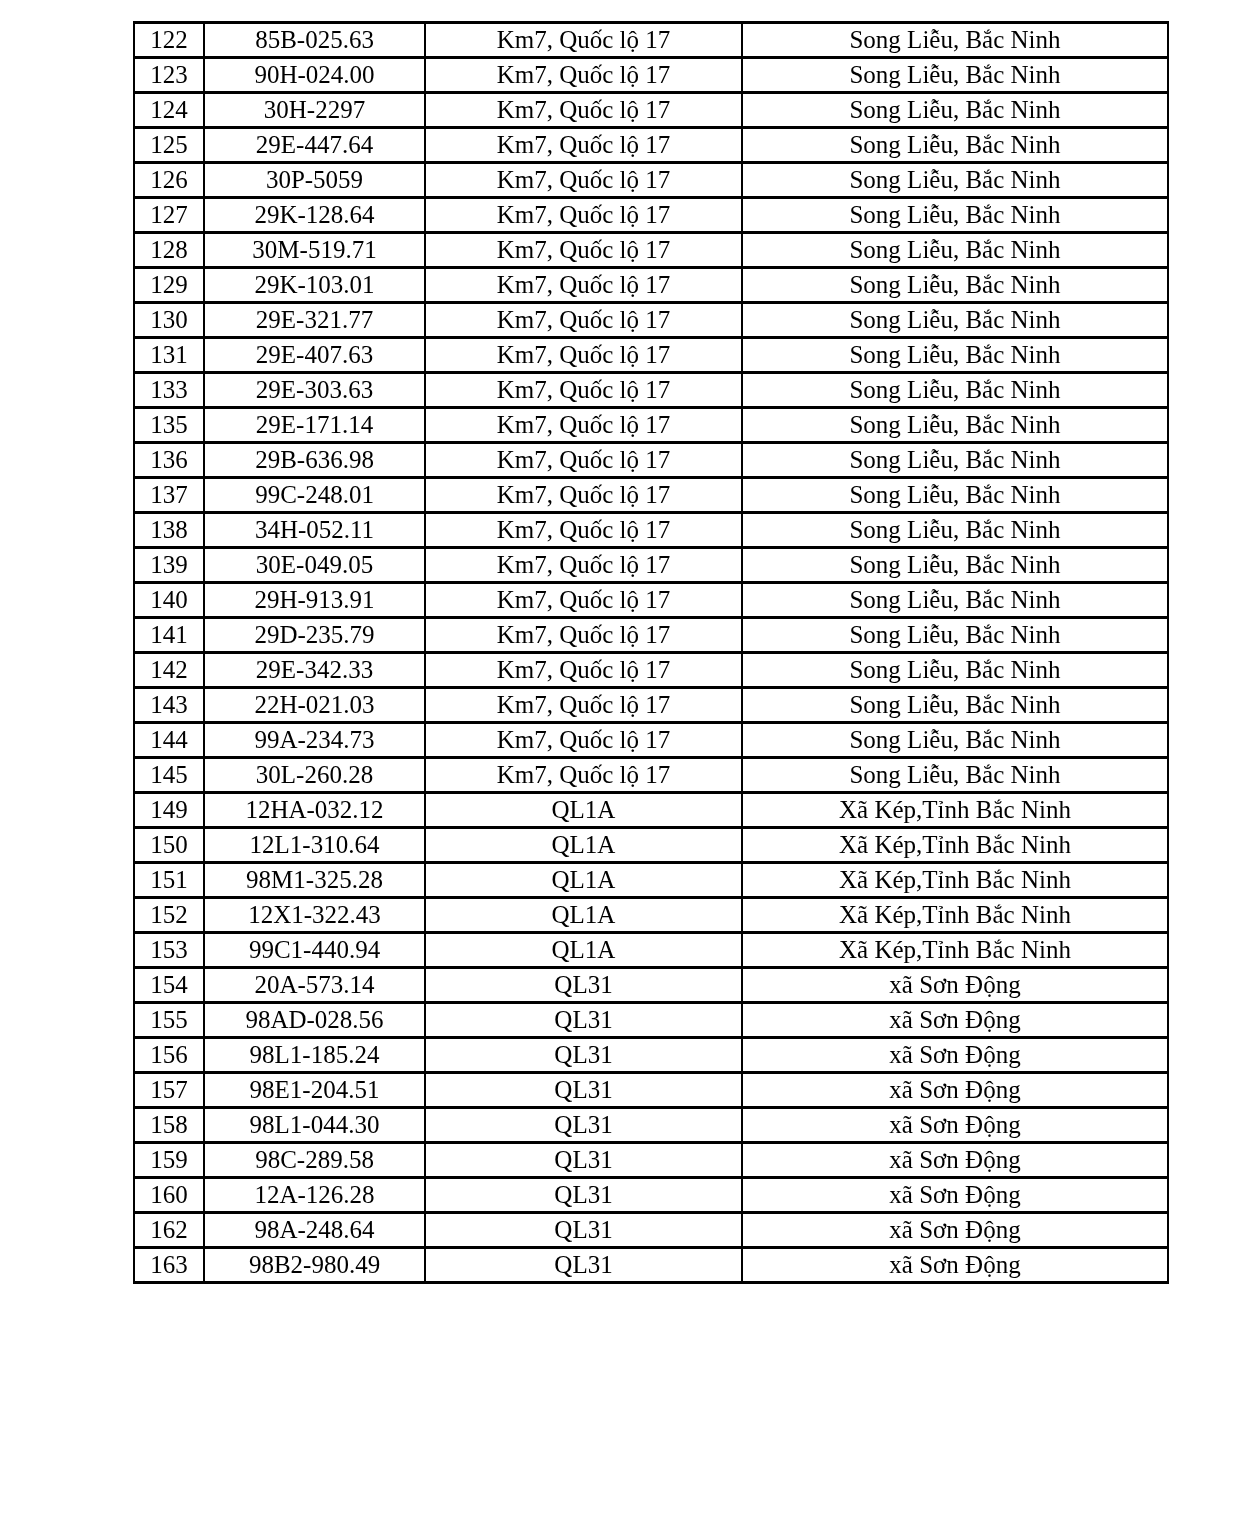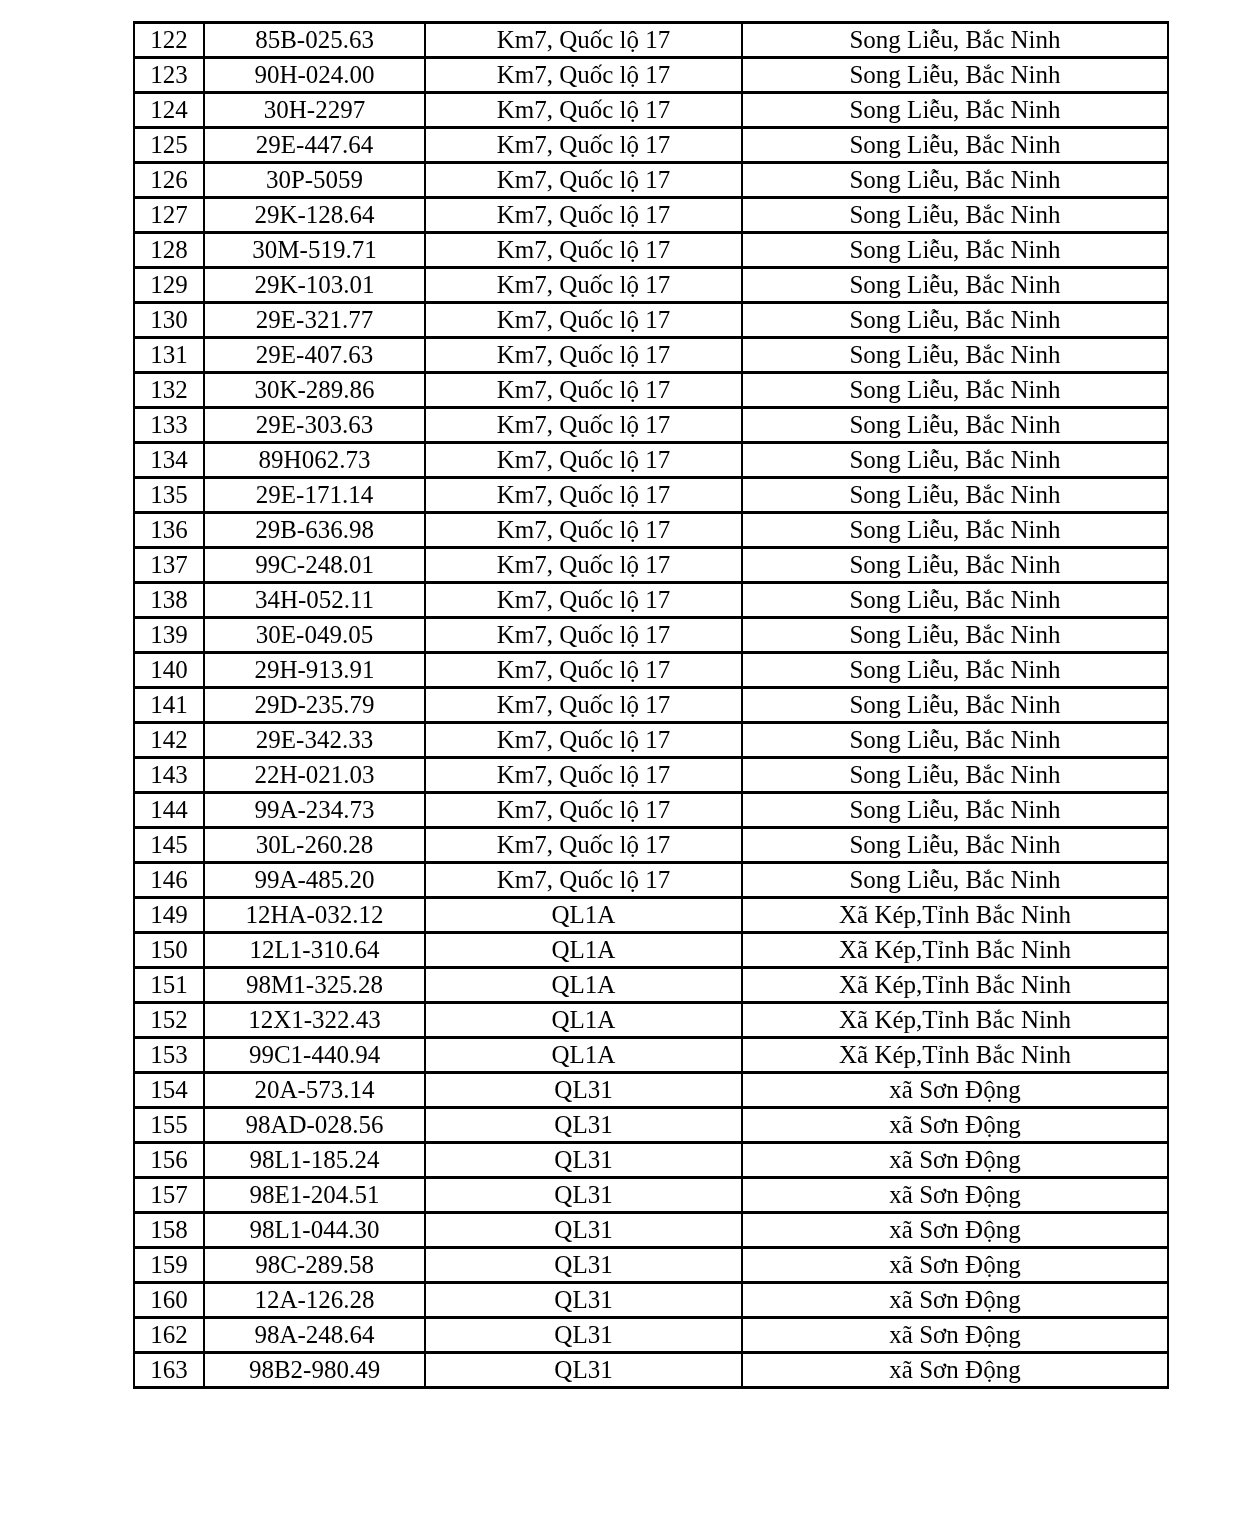--- a/index.html
+++ b/index.html
@@ -113,38 +113,26 @@
           <td>Km7, Quốc lộ 17</td>
           <td>Song Liễu, Bắc Ninh</td>
         </tr>
         <tr>
           <td>131</td>
           <td>29E-407.63</td>
           <td>Km7, Quốc lộ 17</td>
           <td>Song Liễu, Bắc Ninh</td>
         </tr>
         <tr>
-          <td>132</td>
-          <td>30K-289.86</td>
-          <td>Km7, Quốc lộ 17</td>
-          <td>Song Liễu, Bắc Ninh</td>
-        </tr>
-        <tr>
           <td>133</td>
           <td>29E-303.63</td>
           <td>Km7, Quốc lộ 17</td>
           <td>Song Liễu, Bắc Ninh</td>
         </tr>
         <tr>
-          <td>134</td>
-          <td>89H062.73</td>
-          <td>Km7, Quốc lộ 17</td>
-          <td>Song Liễu, Bắc Ninh</td>
-        </tr>
-        <tr>
           <td>135</td>
           <td>29E-171.14</td>
           <td>Km7, Quốc lộ 17</td>
           <td>Song Liễu, Bắc Ninh</td>
         </tr>
         <tr>
           <td>136</td>
           <td>29B-636.98</td>
           <td>Km7, Quốc lộ 17</td>
           <td>Song Liễu, Bắc Ninh</td>
@@ -193,26 +181,20 @@
         </tr>
         <tr>
           <td>144</td>
           <td>99A-234.73</td>
           <td>Km7, Quốc lộ 17</td>
           <td>Song Liễu, Bắc Ninh</td>
         </tr>
         <tr>
           <td>145</td>
           <td>30L-260.28</td>
-          <td>Km7, Quốc lộ 17</td>
-          <td>Song Liễu, Bắc Ninh</td>
-        </tr>
-        <tr>
-          <td>146</td>
-          <td>99A-485.20</td>
           <td>Km7, Quốc lộ 17</td>
           <td>Song Liễu, Bắc Ninh</td>
         </tr>
         <tr>
           <td>149</td>
           <td>12HA-032.12</td>
           <td>QL1A</td>
           <td>Xã Kép,Tỉnh Bắc Ninh</td>
         </tr>
         <tr>

